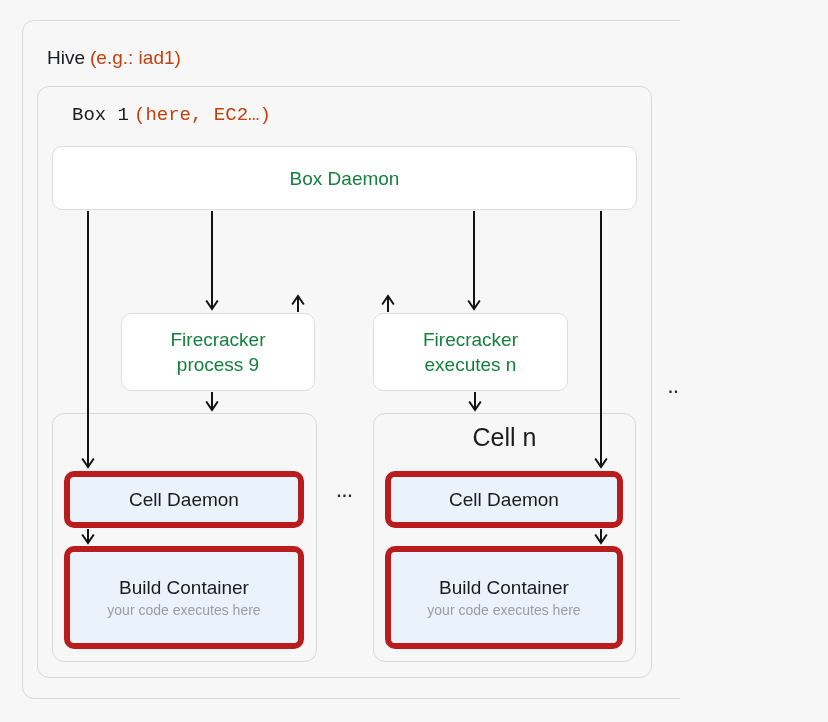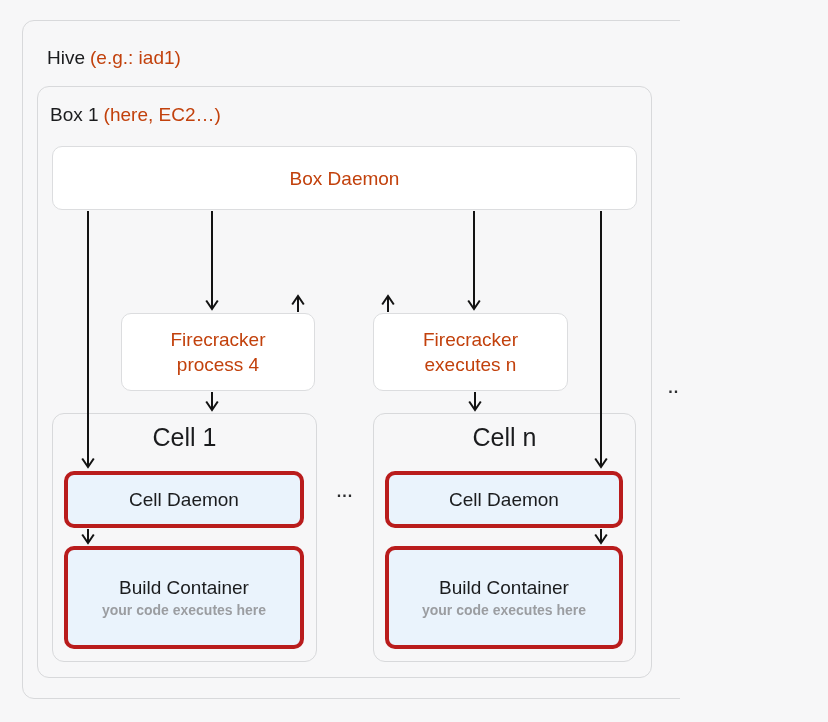--- a/index.html
+++ b/index.html
@@ -26,30 +26,30 @@
 
   
   .node {
     background: #ffffff;
     border: 1px solid #dcdddf;
     border-radius: 10px;
     display: flex;
     align-items: center;
     justify-content: center;
     flex-direction: column;
-    color: #c2410c;
+    color: #15803d;
     font-size: 19px;
     line-height: 25px;
     text-align: center;
   }
 
   
   .blue-node {
     background: #eaf3fc;
-    border: 4px solid #b91c1c;
+    border: 6px solid #b91c1c;
     border-radius: 10px;
     display: flex;
     align-items: center;
     justify-content: center;
     flex-direction: column;
     color: #1b1c1e;
     font-size: 19px;
     line-height: 24px;
     text-align: center;
   }
@@ -70,21 +70,20 @@
     font-size: 25px;
     line-height: 24px;
     color: #1b1c1e;
   }
 
   .build-note {
     font-size: 14px;
     line-height: 19px;
     color: #9b9da1;
     margin-top: 1px;
-    font-weight: bold;
   }
 
   .dots {
     text-align: center;
     font-size: 16px;
     font-weight: 700;
     letter-spacing: 1px;
     line-height: 26px;
     color: #2c2d2f;
   }
@@ -101,45 +100,44 @@
 
 <div class="canvas">
 
   <div class="abs container" style="left:22px; top:20px; width:785px; height:679px;"></div>
   <div class="abs title-row" style="left:47px; top:46px;">
     <span class="t-dark">Hive</span>
     <span class="t-gray">(e.g.: iad1)</span>
   </div>
 
   <div class="abs container" style="left:37px; top:86px; width:615px; height:592px;"></div>
-  <div class="abs title-row" style="left:50px; top:103px;">
+  <div class="abs title-row" style="left:72px; top:103px;font-family:Liberation Mono, monospace;">
     <span class="t-dark">Box 1</span>
     <span class="t-gray">(here, EC2…)</span>
   </div>
 
   <div class="abs container" style="left:701px; top:86px; width:92px; height:592px;"></div>
   <div class="abs center-label" style="left:701px; top:103px; width:92px;">Box n</div>
 
   <div class="abs dots" style="left:652px; top:375px; width:49px;">...</div>
 
   <div class="abs node" style="left:52px; top:146px; width:585px; height:64px;">Box Daemon</div>
 
 
   <div class="abs node" style="left:121px; top:313px; width:194px; height:78px;">
     <div>Firecracker</div>
-    <div>process 4</div>
+    <div>process 9</div>
   </div>
 
   <div class="abs node" style="left:373px; top:313px; width:195px; height:78px;">
     <div>Firecracker</div>
     <div>executes n</div>
   </div>
 
   <div class="abs container" style="left:52px; top:413px; width:265px; height:249px;"></div>
-  <div class="abs center-label" style="left:52px; top:425px; width:265px;">Cell 1</div>
   <div class="abs blue-node" style="left:64px; top:471px; width:240px; height:57px;">Cell Daemon</div>
   <div class="abs blue-node" style="left:64px; top:546px; width:240px; height:103px;">
     <div>Build Container</div>
     <div class="build-note">your code executes here</div>
   </div>
 
   <div class="abs dots" style="left:317px; top:479px; width:56px;">...</div>
 
   <div class="abs container" style="left:373px; top:413px; width:263px; height:249px;"></div>
   <div class="abs center-label" style="left:373px; top:425px; width:263px;">Cell n</div>

